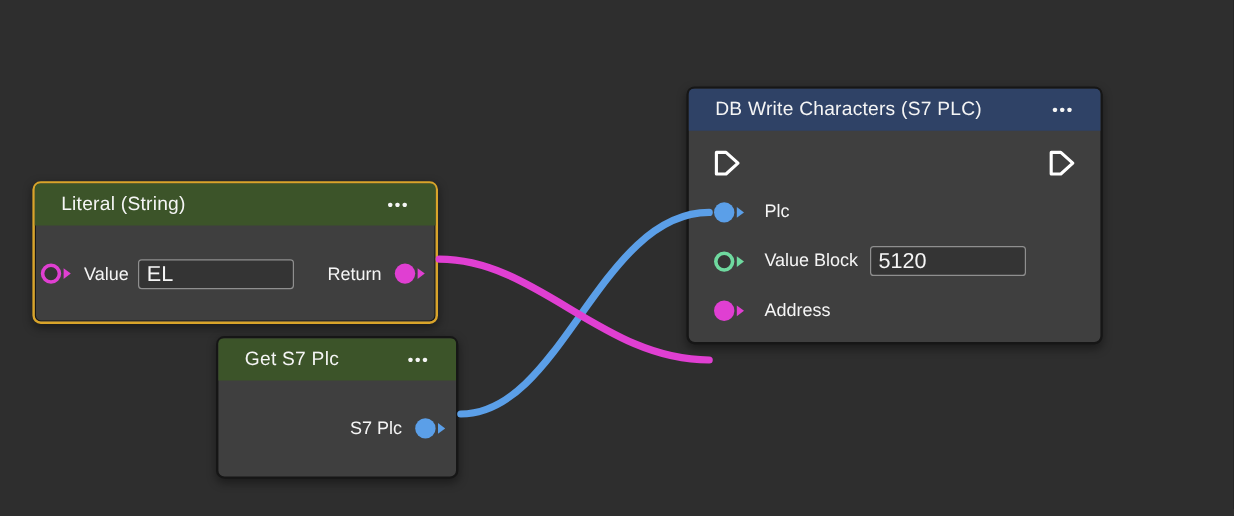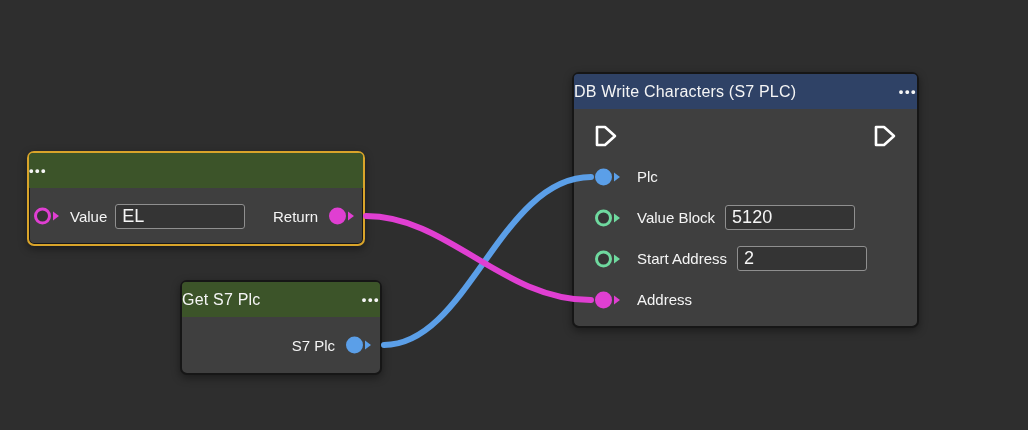--- a/index.html
+++ b/index.html
@@ -17,29 +17,29 @@
     color:var(--text);
     box-shadow:0 3px 8px rgba(0,0,0,.4);
     box-sizing:border-box;
   }
   .node.selected {
     border-color:var(--selection_orange);
     box-shadow:inset 0 0 0 1px #181818, 0 3px 8px rgba(0,0,0,.4);
   }
   .node-header {
     height:35px; display:flex; align-items:center; justify-content:space-between;
-    padding:0 0; border-radius:4px 4px 0 0;
+    padding:0 22px; border-radius:4px 4px 0 0;
     font-size:16px; letter-spacing:.2px; cursor:default;
   }
   .hdr-green { background:var(--header_green); }
   .hdr-blue  { background:var(--header_blue); }
   .menu-dots { font-size:13px; font-weight:bold; letter-spacing:1.5px; cursor:pointer; }
 
   .row { display:flex; align-items:center; font-size:15px; }
-  .row-single { height:56px; padding:0 4px; }
+  .row-single { height:56px; padding:12px 4px; }
   .rows { padding:6px 12px; }
   .rows .row { height:41px; padding:0 8px; }
   .row-flow { justify-content:space-between; }
 
   .port { display:flex; align-items:center; flex:0 0 auto; }
   .port svg { display:block; }
   .hollow-center { fill:#353535; }
 
   .lbl { white-space:nowrap; }
   .lbl-value  { margin-left:10px; }
@@ -76,20 +76,21 @@
 
   .flow-pin polygon { fill:none; stroke:#fff; stroke-width:2.6; stroke-linejoin:round; }
 </style>
 </head>
 <body>
 
 <div class="canvas">
 
   <div class="node node-literal selected">
     <div class="node-header hdr-green">
+      <span class="title">Literal (String)</span>
       <span class="menu-dots">•••</span>
     </div>
     <div class="row row-single">
       <span class="port">
         <svg width="27" height="20" viewBox="0 0 27 20">
           <circle class="hollow-center c-magenta-stroke" cx="9.5" cy="10" r="7" stroke-width="3"></circle>
           <polygon class="c-magenta-fill" points="20,5.5 26,10 20,14.5"></polygon>
         </svg>
       </span>
       <span class="lbl lbl-value">Value</span>
@@ -153,30 +154,20 @@
             <circle class="hollow-center c-green-stroke" cx="9.5" cy="10" r="7" stroke-width="3"></circle>
             <polygon class="c-green-fill" points="20,5.5 26,10 20,14.5"></polygon>
           </svg>
         </span>
         <span class="lbl lbl-in">Value Block</span>
         <input class="field field-ml2" type="text" value="5120" style="">
       </div>
       <div class="row">
         <span class="port">
           <svg width="27" height="20" viewBox="0 0 27 20">
-            <circle class="hollow-center c-green-stroke" cx="9.5" cy="10" r="7" stroke-width="3"></circle>
-            <polygon class="c-green-fill" points="20,5.5 26,10 20,14.5"></polygon>
-          </svg>
-        </span>
-        <span class="lbl lbl-in">Start Address</span>
-        <input class="field field-ml2" type="text" value="2" style="">
-      </div>
-      <div class="row">
-        <span class="port">
-          <svg width="27" height="20" viewBox="0 0 27 20">
             <circle class="c-magenta-fill" cx="9.5" cy="10" r="8.5"></circle>
             <polygon class="c-magenta-fill" points="20,5.5 26,10 20,14.5"></polygon>
           </svg>
         </span>
         <span class="lbl lbl-in">Address</span>
       </div>
     </div>
   </div>
 
   <svg class="wires" width="1028" height="430" viewBox="0 0 1028 430">

